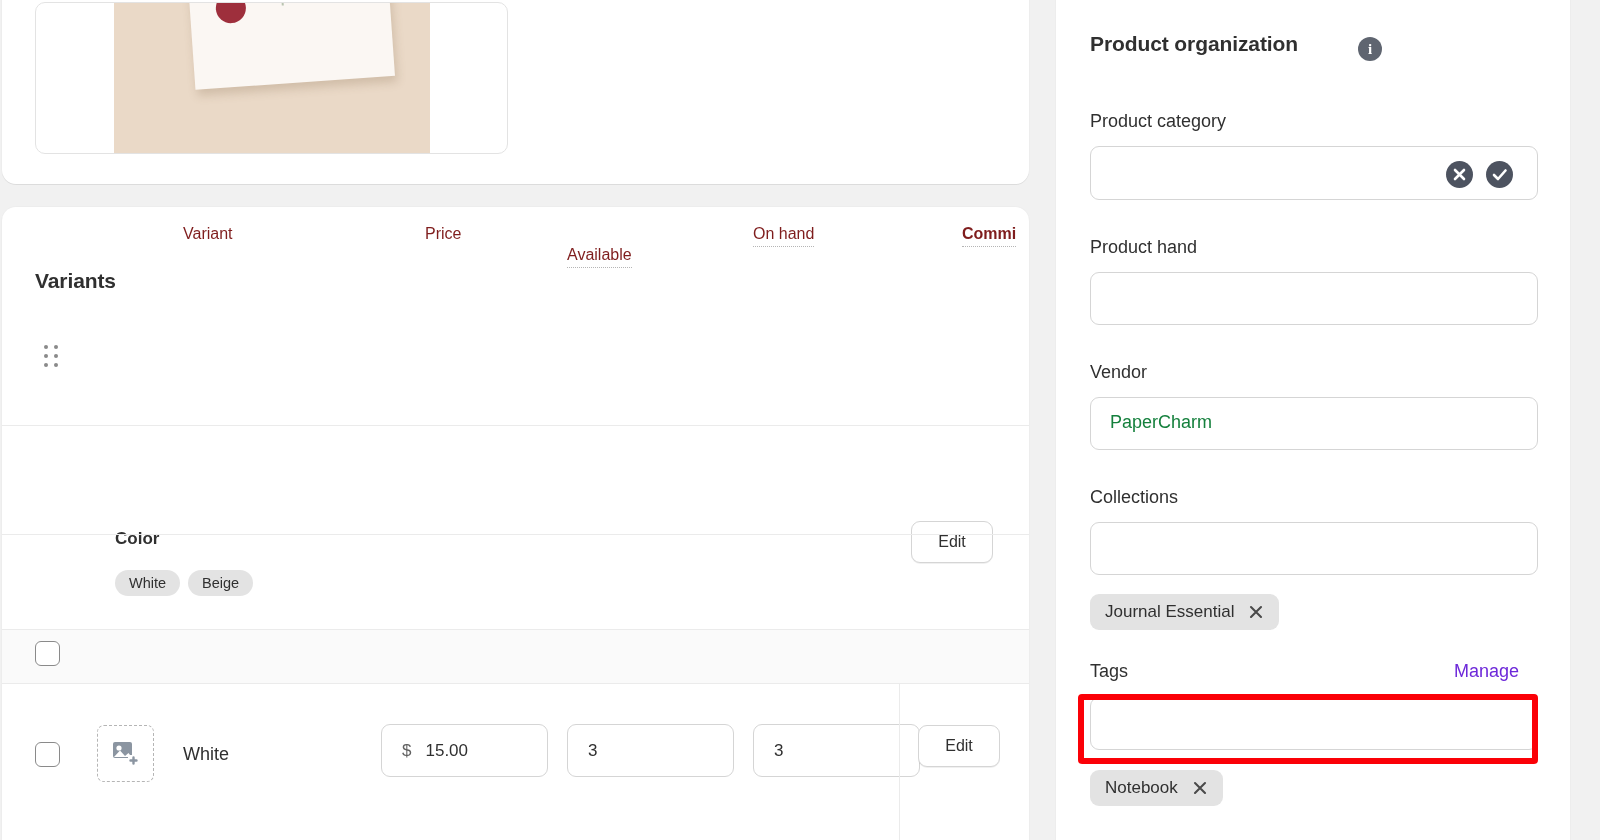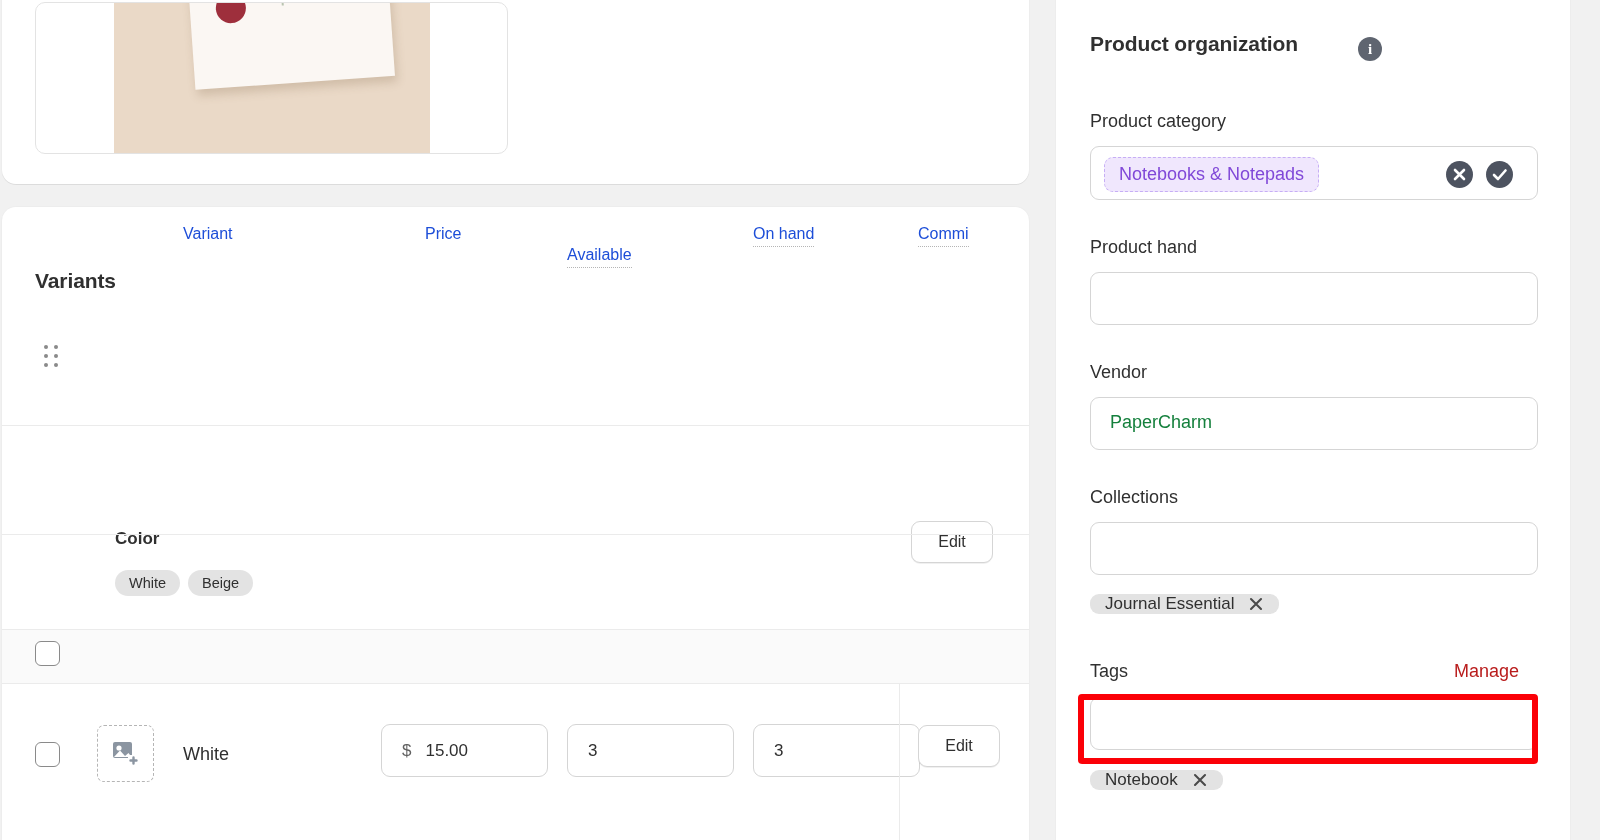--- a/index.html
+++ b/index.html
@@ -211,29 +211,29 @@
     width: 1027px;
     height: 55px;
     background: #fafafa;
     border-top: 1px solid #ebebeb;
     border-bottom: 1px solid #ebebeb;
   }
   .th {
     position: absolute;
     top: 18px;
     font-size: 16px;
-    color: #1d4ed8;
+    color: #7f1d1d;
     white-space: nowrap;
   }
   .th.dotted { border-bottom: 1.5px dotted #b5b5b5; padding-bottom: 3px; }
   .th-variant   { left: 181px; }
   .th-price     { left: 379px; margin-left: 44px; }
   .th-available { left: 565px; margin-top: 21px; }
   .th-onhand    { left: 751px; }
-  .th-committed { left: 916px; }
+  .th-committed { left: 960px; font-weight: bold; }
 
   .cb {
     width: 25px; height: 25px;
     border: 1.6px solid #8a8a8a;
     border-radius: 6px;
     background: #ffffff;
     cursor: pointer;
   }
   .cb-head { position: absolute; left: 33px; top: 434px; }
   .cb-row  { position: absolute; left: 33px; top: 535px; }
@@ -384,36 +384,36 @@
     background: #4d5360;
     cursor: pointer;
   }
   .btn-clear   { left: 390px; }
   .btn-confirm { left: 430px; }
 
   .chip-token {
     position: absolute;
     background: #e3e3e3;
     border-radius: 9px;
-    height: 20px;
+    height: 36px;
     display: flex;
     align-items: center;
     gap: 14px;
     padding: 0 15px;
     font-size: 17px;
     color: #303030;
   }
   .tok-collection { left: 34px; top: 620px; }
   .tok-tag        { left: 34px; top: 796px; text-align: center; }
   .tok-x { cursor: pointer; display: flex; }
 
   .manage-link {
     position: absolute;
     left: 398px; top: 687px;
-    font-size: 18px; color: #b91c1c; cursor: pointer;
+    font-size: 18px; color: #6d28d9; cursor: pointer;
   }
 
   .red-highlight {
     position: absolute;
     left: 1078px;
     top: 694px;
     width: 460px;
     height: 70px;
     border: 6px solid #fb0007;
     border-radius: 4px;
@@ -522,21 +522,20 @@
     </div>
   </div>
 
   <div class="right-col">
 
     <div class="ro-title">Product organization</div>
     <div class="info-icon">i</div>
 
     <div class="fld-label lbl-category">Product category</div>
     <div class="fld-box box-category"></div>
-    <div class="cat-chip">Notebooks &amp; Notepads</div>
 
     <div class="circ-btn btn-clear">
       <svg viewBox="0 0 27 27" width="27" height="27">
         <path d="M9 9 L18 18 M18 9 L9 18" stroke="#ffffff" stroke-width="2.6" stroke-linecap="round"></path>
       </svg>
     </div>
     <div class="circ-btn btn-confirm">
       <svg viewBox="0 0 27 27" width="27" height="27">
         <path d="M8 14 L12 18 L19.5 9.5" stroke="#ffffff" stroke-width="2.6" stroke-linecap="round" stroke-linejoin="round" fill="none"></path>
       </svg>

